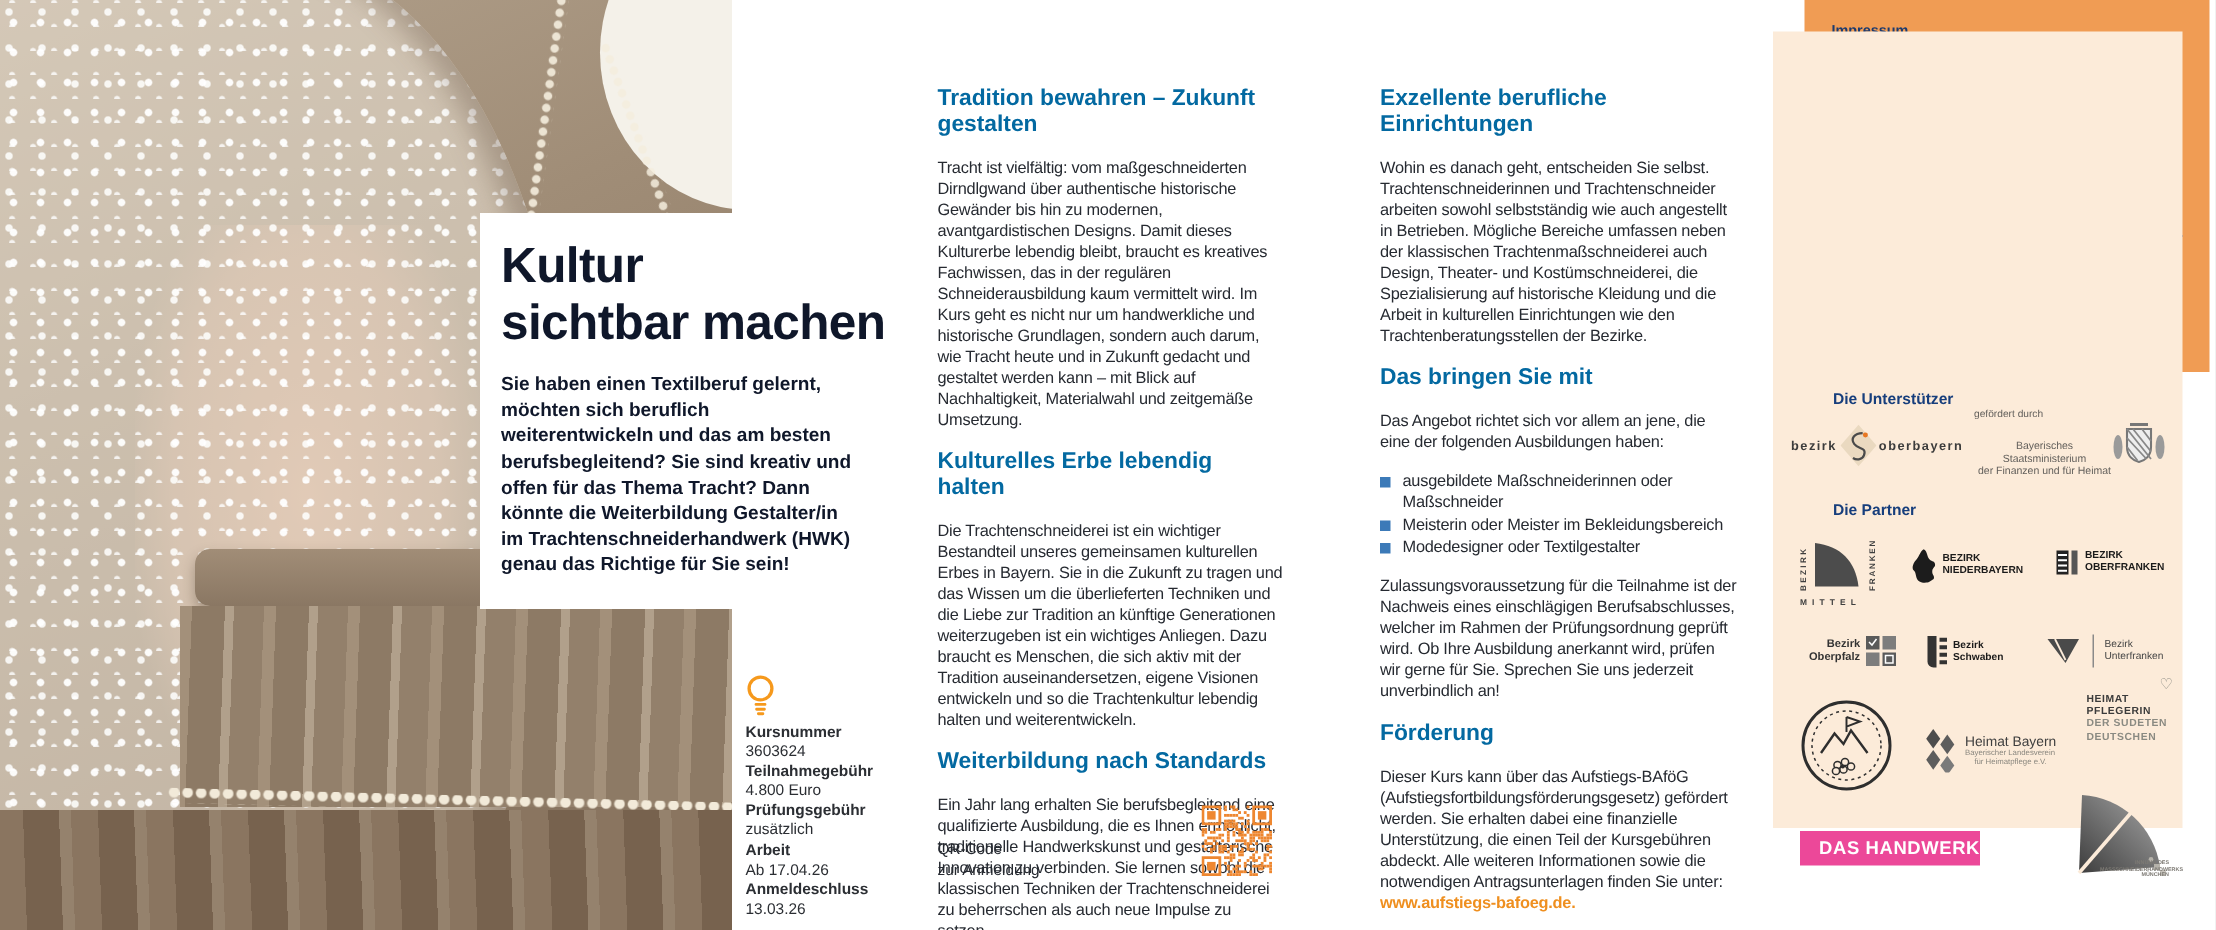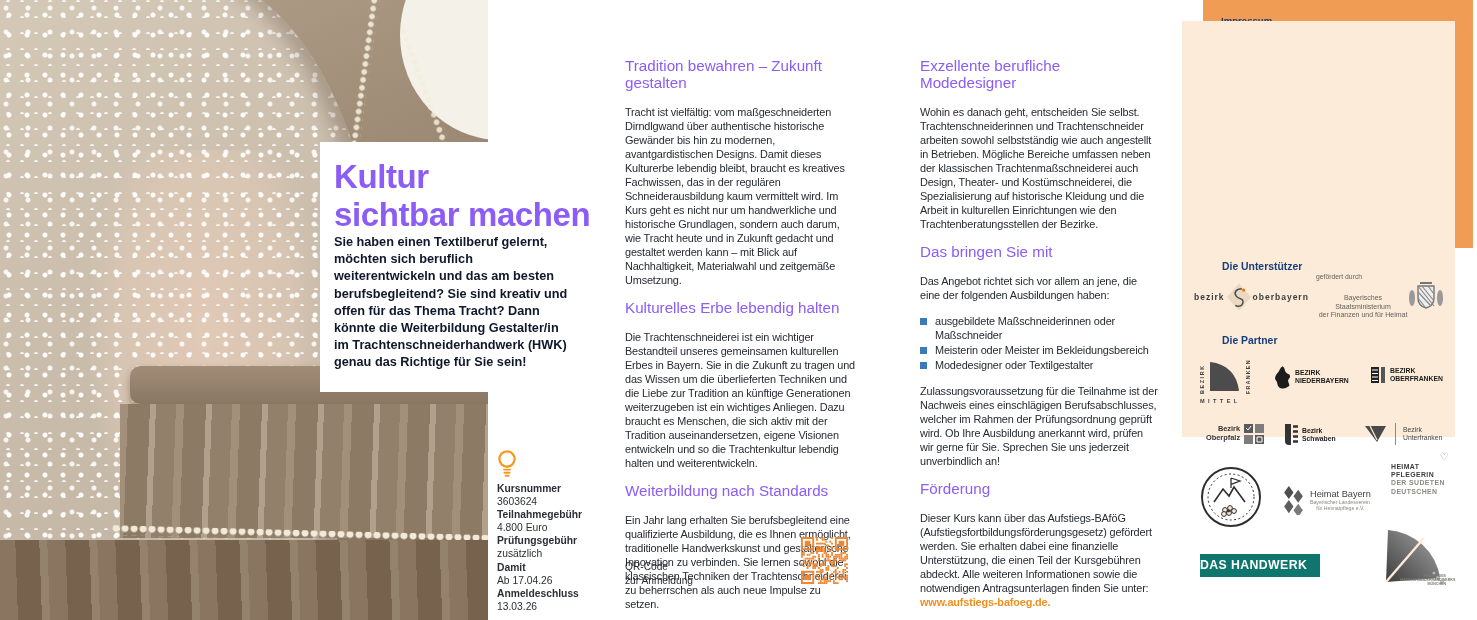--- a/index.html
+++ b/index.html
@@ -28,52 +28,52 @@
          background:linear-gradient(#a18d77,#8a7763);box-shadow:0 5px 9px rgba(60,45,30,.35)}
   .peplum{position:absolute;left:120px;top:404px;width:368px;height:134px;
           background:repeating-linear-gradient(92deg,#a3907a 0 8px,#8d7a65 8px 30px,#b1a08b 30px 36px,#93806b 36px 56px)}
   .hem{position:absolute;left:112px;top:530px;width:376px;height:10px;transform:rotate(1.5deg);
        background:radial-gradient(circle at 4px 3px,#f2ead9 3px,transparent 4px);background-size:9px 10px}
   .skirt{position:absolute;left:0;top:540px;width:488px;height:80px;
          background:repeating-linear-gradient(88deg,#8a7560 0 18px,#77624e 18px 42px,#95826d 42px 50px)}
 
   
   .hero{position:absolute;left:320px;top:142px;width:258px;background:#fff;padding:16px 0 20px 14px}
-  .hero h1{margin:0 0 0;font-size:33px;line-height:38px;letter-spacing:-.4px;font-weight:700;color:#8b5cf6}
+  .hero h1{margin:0 0 14px;font-size:33px;line-height:38px;letter-spacing:-.4px;font-weight:700;color:#0f172a}
   .hero .intro{width:236px;font-size:12.7px;line-height:17.2px;font-weight:700;color:#0f172a}
 
   
   .bulb{position:absolute;left:496px;top:449px}
   .course{position:absolute;left:497px;top:482px;width:122px;font-size:10.3px;line-height:13.1px;color:#2b2e33}
   .course .lab{font-weight:700}
 
   
   .col{position:absolute;top:57px;font-size:10.9px;line-height:14px;letter-spacing:-.15px;color:#262a31}
   .col1{left:625px;width:232px}
   .col2{left:920px;width:238px}
-  .col h2{margin:0 0 14px;font-size:15.2px;line-height:17px;font-weight:400;letter-spacing:0;color:#8b5cf6}
+  .col h2{margin:0 0 14px;font-size:15.2px;line-height:17px;font-weight:700;letter-spacing:0;color:#0369a1}
   .col p{margin:0 0 12px}
   .col .sec{margin-bottom:10px}
   .col ul{list-style:none;margin:2px 0 12px;padding:0}
   .col li{position:relative;padding-left:15px;margin-bottom:1px}
   .col li::before{content:"";position:absolute;left:0;top:4px;width:7px;height:7px;background:#3c7ab8}
   .linky{color:#ef8f1f;font-weight:700;text-decoration:none}
 
   .qr-caption{position:absolute;left:625px;top:560px;font-size:10.2px;line-height:13.8px;color:#262a31}
   .qr{position:absolute;left:801px;top:536px;width:47px;height:49px}
 
   
   .imp{position:absolute;left:1203px;top:0;width:270px;height:248px;background:#f09c54;box-sizing:border-box;
        padding:16px 10px 0 18px;color:#1c3a6e;font-size:8.4px;line-height:10.3px;font-weight:700}
   .imp .title{font-size:9.6px;margin-bottom:9px}
   .imp .g{margin-bottom:5px}
   .imp .note{margin-top:8px}
 
   
-  .cream{position:absolute;left:1182px;top:21px;width:273px;height:416px;background:#fcebd9}
+  .cream{position:absolute;left:1182px;top:21px;width:273px;height:531px;background:#fcebd9}
   .cream .sect-title{position:absolute;font-size:10.4px;font-weight:700;color:#173e7c}
   .sup-title{left:40px;top:240px}
   .par-title{left:40px;top:314px}
 
   .bz-ob{left:12px;top:262px;position:absolute;display:flex;align-items:center;gap:2px;
          font-size:8.5px;letter-spacing:1px;color:#3c3c3c;font-weight:700}
   .funded{position:absolute;left:134px;top:252px;font-size:6.8px;color:#63605c}
   .ministry{position:absolute;left:134px;top:273px;width:94px;font-size:7px;line-height:8.6px;color:#63605c;text-align:center}
   .arms{position:absolute;left:226px;top:260px}
 
@@ -89,22 +89,22 @@
   .p-unterf{left:182px;top:402px}
   .p-unterf .divid{width:1px;height:22px;background:#8a8a8a;margin:0 3px}
   .p-seal{left:18px;top:445px;position:absolute}
   .p-heimat{left:99px;top:464px}
   .p-heimat .hb-name{font-size:9.2px;font-weight:400;color:#3f3f3f;white-space:nowrap}
   .p-heimat .hb-sub{font-size:5.2px;line-height:6px;color:#8a877f;white-space:nowrap}
   .p-sudeten{position:absolute;left:209px;top:442px;width:56px;font-size:6.9px;line-height:8.2px;font-weight:700;
              color:#3b3b3b;letter-spacing:.4px}
   .p-sudeten .dim{color:#8a8a82}
   .p-sudeten .heart{position:absolute;right:-2px;top:-10px;font-size:10px;color:#8a8a82;font-weight:400}
-  .p-handwerk{position:absolute;left:18px;top:533px;width:120px;height:23px;background:#0f766e;color:#fff;
-              font-size:12.3px;font-weight:700;letter-spacing:.4px;text-align:left;line-height:23px}
+  .p-handwerk{position:absolute;left:18px;top:533px;width:120px;height:23px;background:#ec4899;color:#fff;
+              font-size:12.3px;font-weight:700;letter-spacing:.4px;text-align:right;line-height:23px}
   .p-innung{position:absolute;left:194px;top:495px;width:70px}
   .p-innung .itxt{position:absolute;right:0;top:58px;width:64px;text-align:right;font-size:5px;line-height:5.6px;
                   color:#7d7a74;transform:scale(.72);transform-origin:right top;font-weight:700}
 </style>
 </head>
 <body>
 
 <div class="page">
 
   <div class="photo">
@@ -131,21 +131,21 @@
     <circle cx="11" cy="10" r="7.6" fill="none" stroke="#f6991c" stroke-width="2.2"></circle>
     <path d="M8 20.6h6M8.4 23.8h5.2M9.6 26.8h3" stroke="#f6991c" stroke-width="1.9" stroke-linecap="round" fill="none"></path>
   </svg>
   <div class="course">
     <div class="lab">Kursnummer</div>
     <div>3603624</div>
     <div class="lab">Teilnahmegebühr</div>
     <div>4.800 Euro</div>
     <div class="lab">Prüfungsgebühr</div>
     <div>zusätzlich</div>
-    <div class="lab">Damit</div>
+    <div class="lab">Arbeit</div>
     <div>Ab 17.04.26</div>
     <div class="lab">Anmeldeschluss</div>
     <div>13.03.26</div>
   </div>
 
   <div class="col col1">
     <div class="sec">
       <h2>Tradition bewahren – Zukunft gestalten</h2>
       <p>Tracht ist vielfältig: vom maßgeschneiderten Dirndlgwand über authentische historische Gewänder bis hin zu modernen, avantgardistischen Designs. Damit dieses Kulturerbe lebendig bleibt, braucht es kreatives Fachwissen, das in der regulären Schneiderausbildung kaum vermittelt wird. Im Kurs geht es nicht nur um handwerkliche und historische Grundlagen, sondern auch darum, wie Tracht heute und in Zukunft gedacht und gestaltet werden kann – mit Blick auf Nachhaltigkeit, Materialwahl und zeitgemäße Umsetzung.</p>
     </div>
@@ -366,21 +366,21 @@
       <path fill-rule="evenodd" d="M0 0h7v7h-7z M1 1v5h5v-5z"></path>
       <rect x="2" y="2" width="3" height="3"></rect>
       <path fill-rule="evenodd" d="M18 0h7v7h-7z M19 1v5h5v-5z"></path>
       <rect x="20" y="2" width="3" height="3"></rect>
       <path fill-rule="evenodd" d="M0 18h7v7h-7z M1 19v5h5v-5z"></path>
       <rect x="2" y="20" width="3" height="3"></rect>
     </svg>
 
   <div class="col col2">
     <div class="sec">
-      <h2>Exzellente berufliche Modedesigner</h2>
+      <h2>Exzellente berufliche Einrichtungen</h2>
       <p>Wohin es danach geht, entscheiden Sie selbst. Trachtenschneiderinnen und Trachtenschneider arbeiten sowohl selbstständig wie auch angestellt in Betrieben. Mögliche Bereiche umfassen neben der klassischen Trachtenmaßschneiderei auch Design, Theater- und Kostümschneiderei, die Spezialisierung auf historische Kleidung und die Arbeit in kulturellen Einrichtungen wie den Trachtenberatungsstellen der Bezirke.</p>
     </div>
     <div class="sec">
       <h2>Das bringen Sie mit</h2>
       <p>Das Angebot richtet sich vor allem an jene, die eine der folgenden Ausbildungen haben:</p>
       <ul>
         <li>ausgebildete Maßschneiderinnen oder Maßschneider</li>
         <li>Meisterin oder Meister im Bekleidungsbereich</li>
         <li>Modedesigner oder Textilgestalter</li>
       </ul>

